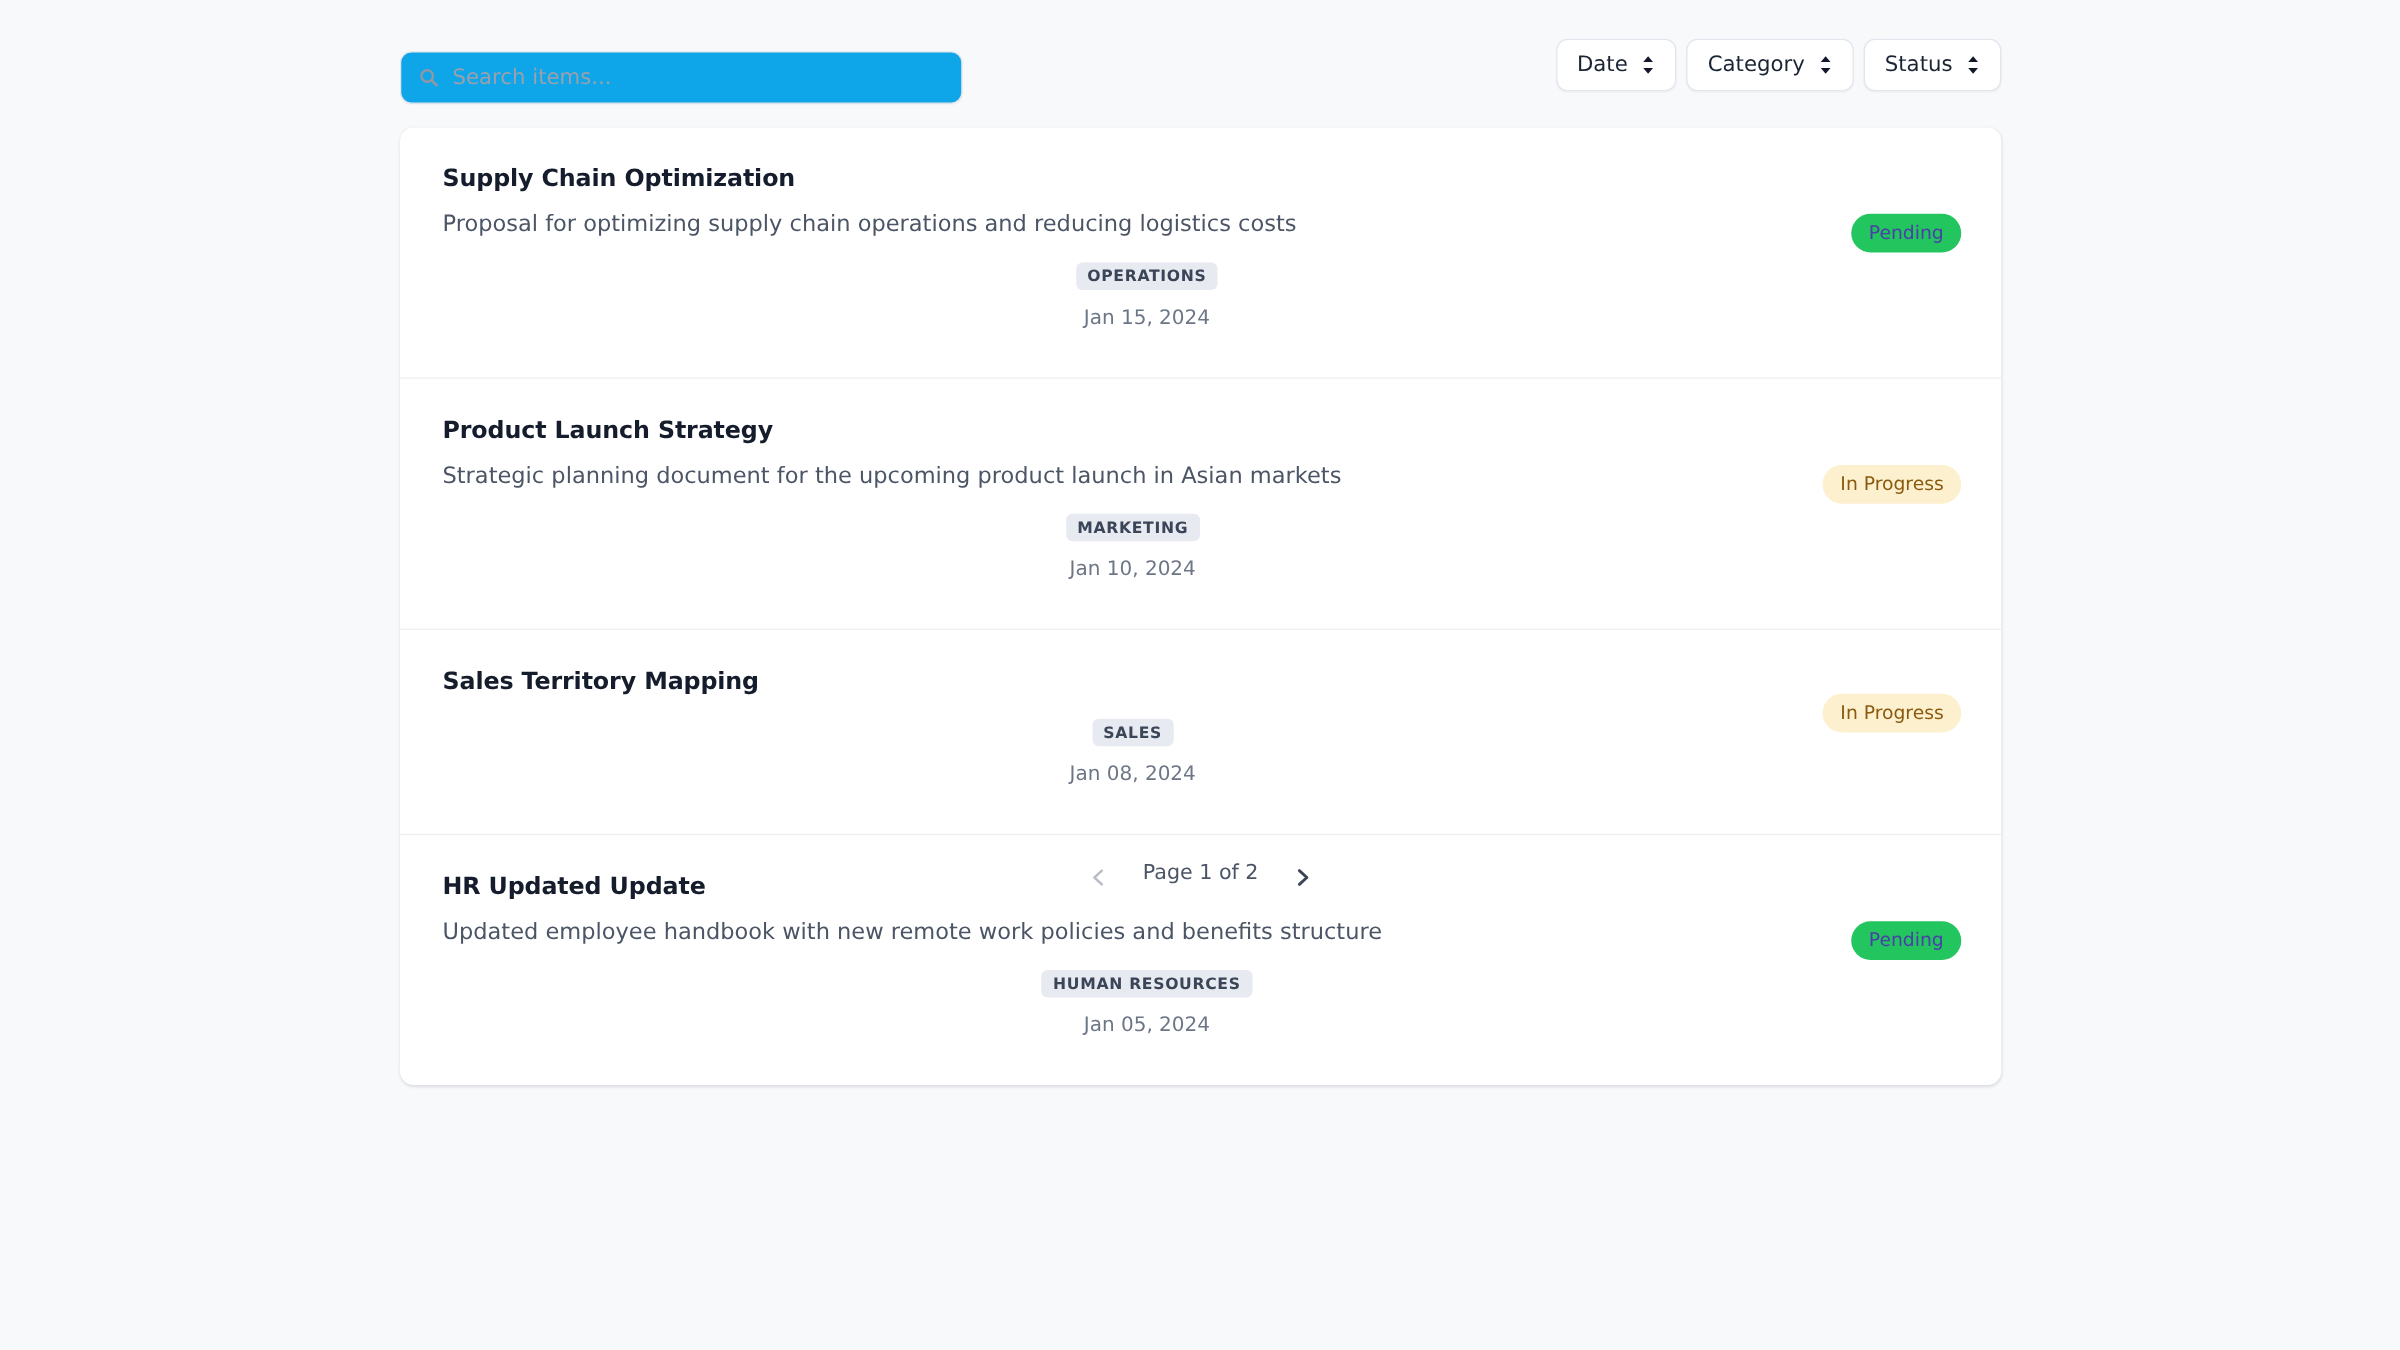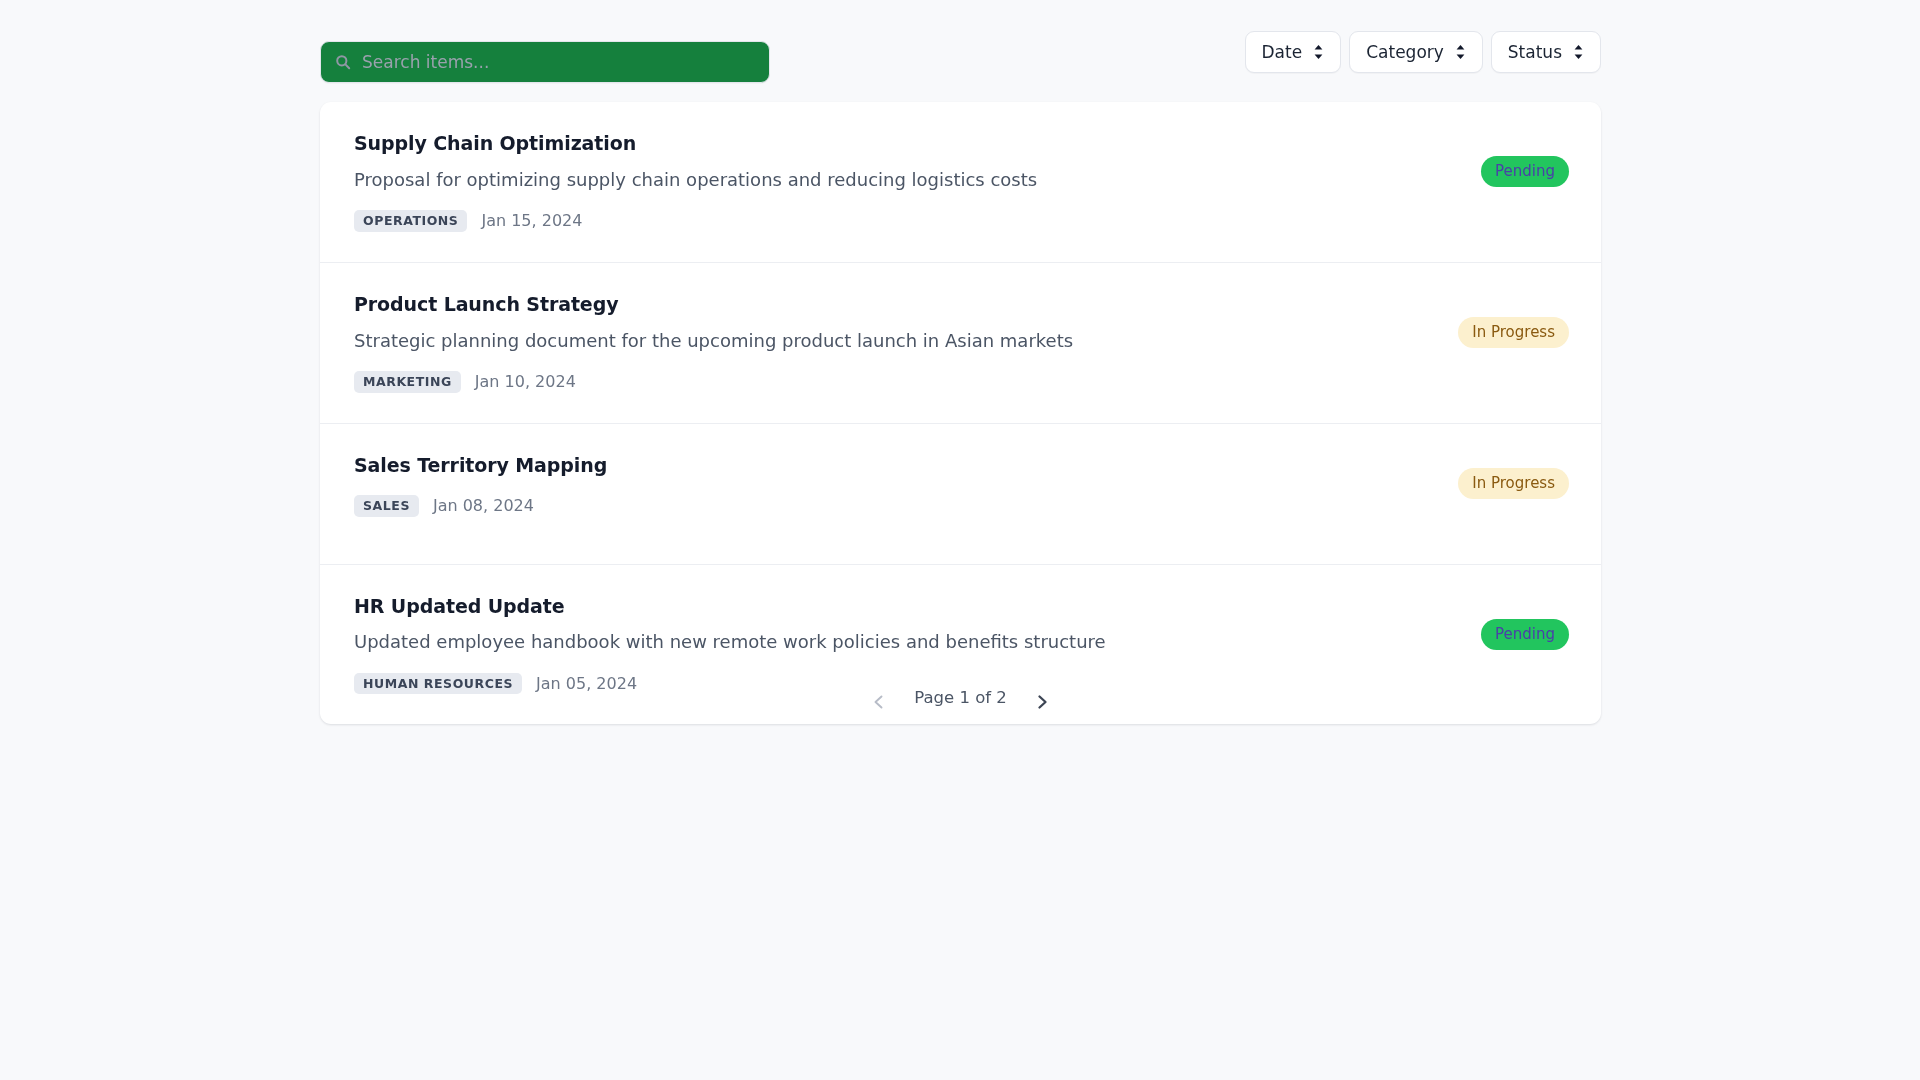--- a/index.html
+++ b/index.html
@@ -29,21 +29,21 @@
     height: 42px;
     display: flex;
     align-items: center;
     justify-content: space-between;
   }
 
   .search-box {
     position: relative;
     width: 450px;
     height: 42px;
-    background: #15803d;
+    background: #0ea5e9;
     border: 1px solid #e3e6ec;
     border-radius: 9px;
     display: flex;
     align-items: center;
     padding: 0 12px 0 14px;
     box-shadow: 0 1px 1px rgba(16,24,40,0.03);
     margin-top: 20px;
   }
 
   .search-icon {
@@ -116,21 +116,21 @@
     background: #ffffff;
     border-radius: 11px;
     box-shadow: 0 1px 3px rgba(16,24,40,0.07), 0 1px 2px rgba(16,24,40,0.05);
     overflow: hidden;
   }
 
   .item-row {
     position: relative;
     display: flex;
     align-items: flex-start;
-    padding: 30px 32px 30px 34px;
+    padding: 30px 32px 40px 34px;
     border-bottom: 1px solid #eceef2;
     min-height: 141px;
     cursor: pointer;
   }
   .item-row:last-child { border-bottom: none; }
 
   .item-main {
     flex: 1 1 auto;
     min-width: 0;
   }
@@ -148,20 +148,21 @@
     font-size: 18px;
     color: #4b5565;
     line-height: 1.25;
   }
 
   .item-meta {
     margin-top: 19px;
     display: flex;
     align-items: center;
     gap: 14px;
+    flex-direction: column;
   }
 
   .category-tag {
     background: #e7eaf0;
     color: #3b4558;
     font-size: 12.5px;
     font-weight: bold;
     letter-spacing: 0.55px;
     padding: 5px 9px 4px 9px;
     border-radius: 5px;

